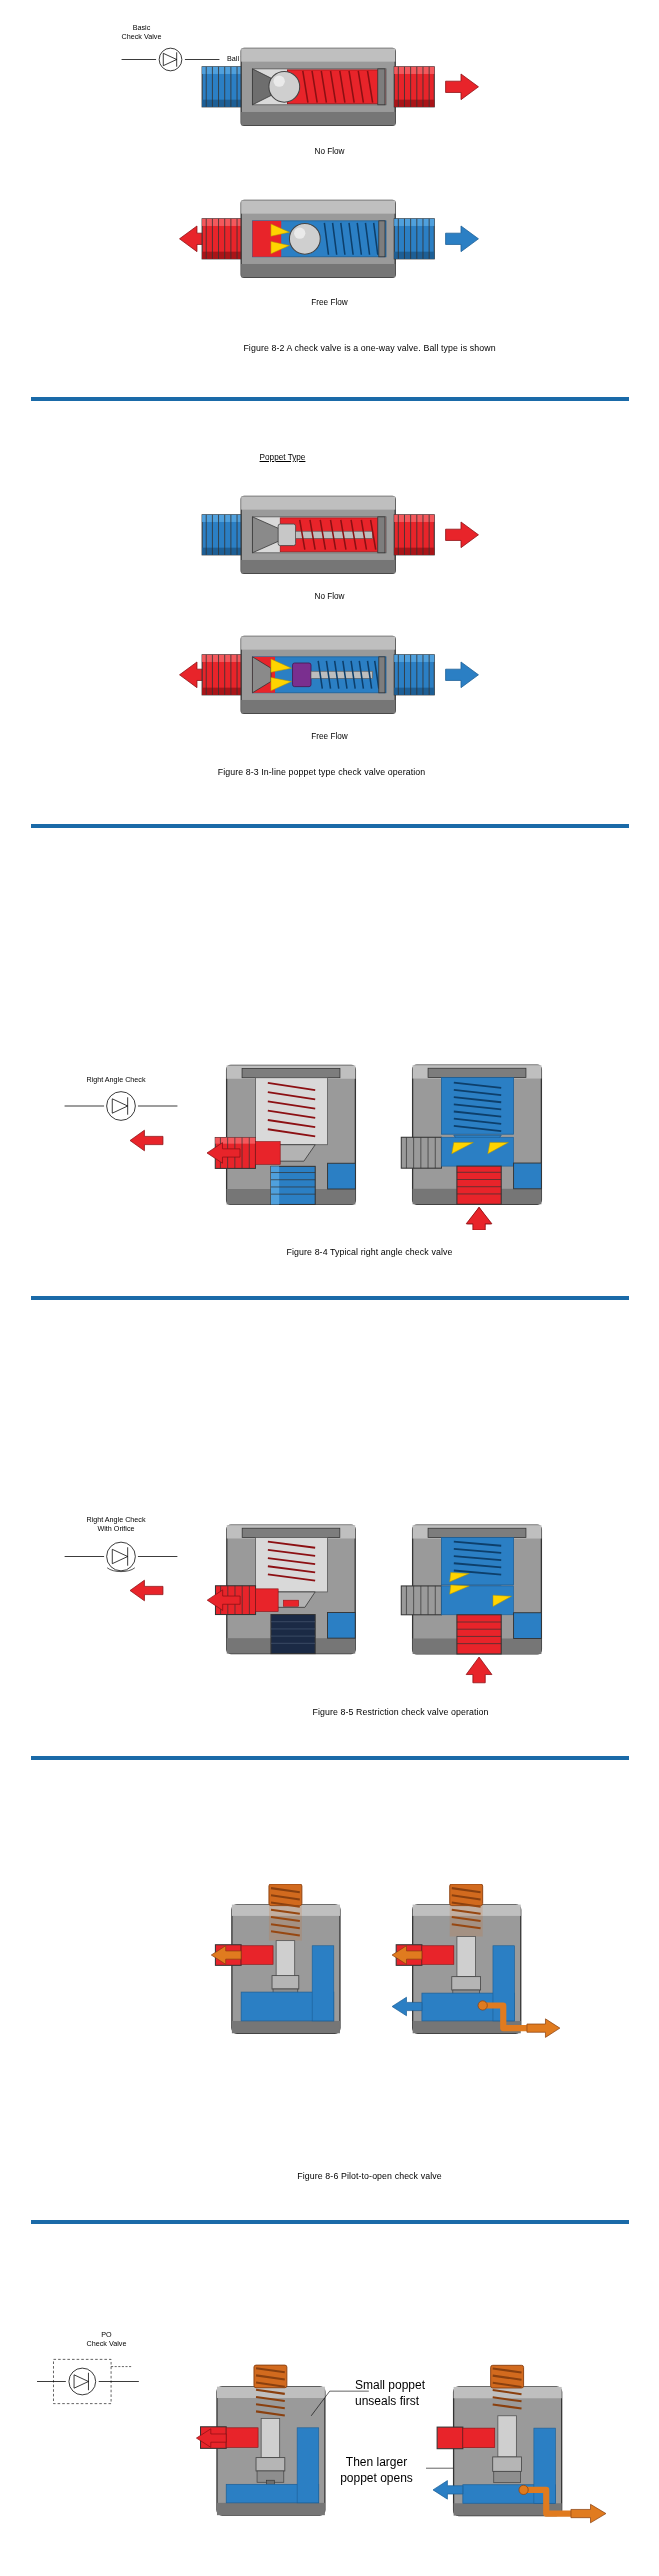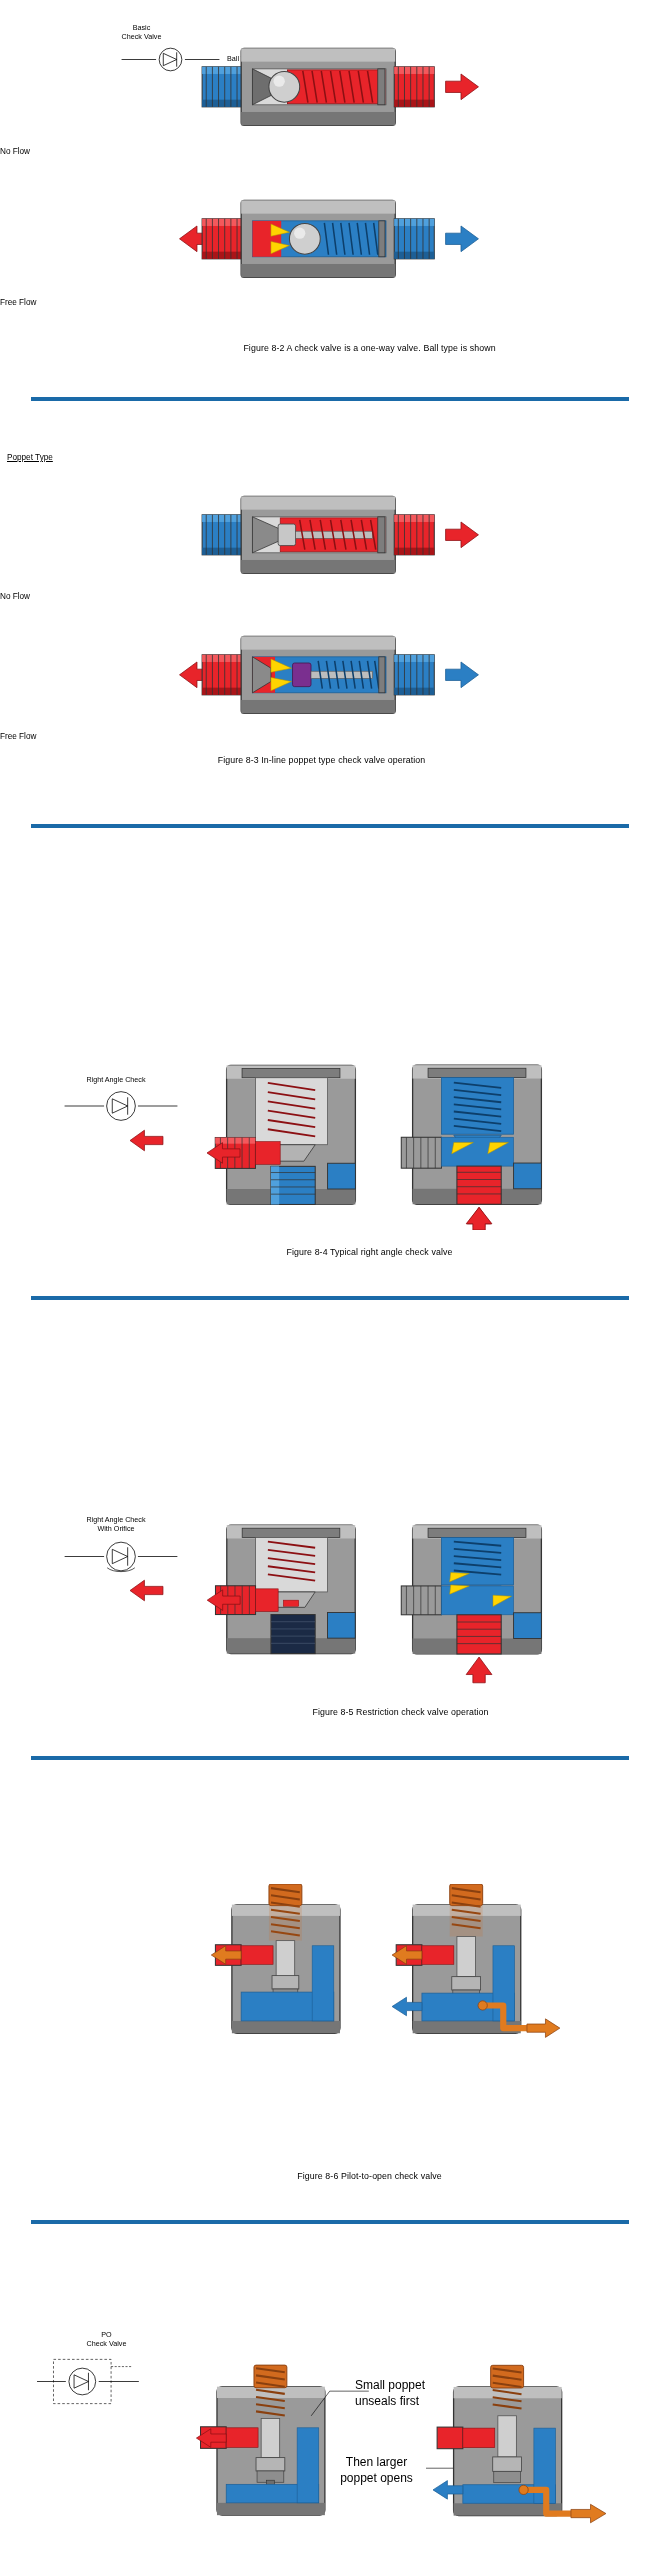--- a/index.html
+++ b/index.html
@@ -29,20 +29,21 @@
     margin: 0 auto;
   }
   .caption {
     text-align: center;
     font-size: 8.8px;
     color: #000;
     letter-spacing: 0.1px;
     padding-left: 40px;
   }
   .sublabel {
+    text-align: center;
     font-size: 8.2px;
     color: #000;
   }
   .smalltext {
     font-size: 7.2px;
     color: #000;
   }
   .symbol-label {
     font-size: 7.2px;
     text-align: center;
@@ -192,21 +193,21 @@
     </div>
     <div class="sublabel" style="position:absolute;left:0;top:298px;width:659px;">Free Flow</div>
 
     <div class="caption" style="position:absolute;left:0;top:343px;width:659px;">Figure 8-2    A check valve is a one-way valve.  Ball type is shown</div>
 
     <div class="divider" style="position:absolute;left:31px;top:397px;"></div>
   </div>
 
   <div class="section" style="height:479px;">
 
-    <div class="sublabel" style="position:absolute;left:7px;top:46px;width:531px;text-decoration:underline;">Poppet Type</div>
+    <div class="sublabel" style="position:absolute;left:17px;top:46px;width:531px;text-decoration:underline;">Poppet Type</div>
 
     <div class="figwrap" style="position:absolute;left:170px;top:64px;width:319px;height:113px;">
       <svg width="319" height="113" viewBox="0 0 620 220">
         <rect x="62" y="58" width="78" height="78" fill="#2b7fc4" stroke="#333" stroke-width="2"></rect>
         <rect x="62" y="58" width="78" height="14" fill="#4fa0dd"></rect>
         <rect x="62" y="122" width="78" height="14" fill="#1d5f96"></rect>
         <g stroke="#333" stroke-width="1.6">
           <line x1="70" y1="58" x2="70" y2="136"></line>
             <line x1="82" y1="58" x2="82" y2="136"></line>
           <line x1="94" y1="58" x2="94" y2="136"></line>
@@ -293,21 +294,21 @@
           <line x1="492" y1="58" x2="492" y2="136"></line>
             <line x1="504" y1="58" x2="504" y2="136"></line>
         </g>
         <g>
           <polygon points="600,97 566,72 566,86 536,86 536,108 566,108 566,122" fill="#2b7fc4" stroke="#1d5f96" stroke-width="1.5"></polygon>
         </g>
       </svg>
     </div>
     <div class="sublabel" style="position:absolute;left:0;top:325px;width:659px;">Free Flow</div>
 
-    <div class="caption" style="position:absolute;left:0;top:348px;width:563px;">Figure 8-3    In-line poppet type check valve operation</div>
+    <div class="caption" style="position:absolute;left:0;top:360px;width:563px;">Figure 8-3    In-line poppet type check valve operation</div>
 
     <div class="divider" style="position:absolute;left:31px;top:417px;"></div>
   </div>
 
   <div class="section" style="height:471px;">
 
     <div class="figwrap" style="position:absolute;left:57px;top:175px;width:144px;height:62px;">
       <div class="symbol-label" style="position:absolute;left:0px;top:0px;width:118px;">Right Angle Check</div>
       <svg width="118" height="36" viewBox="0 0 230 70" style="position:absolute;left:5.2px;top:13.4px;">
         <line x1="5" y1="35" x2="82" y2="35" stroke="#000" stroke-width="1.5"></line>

